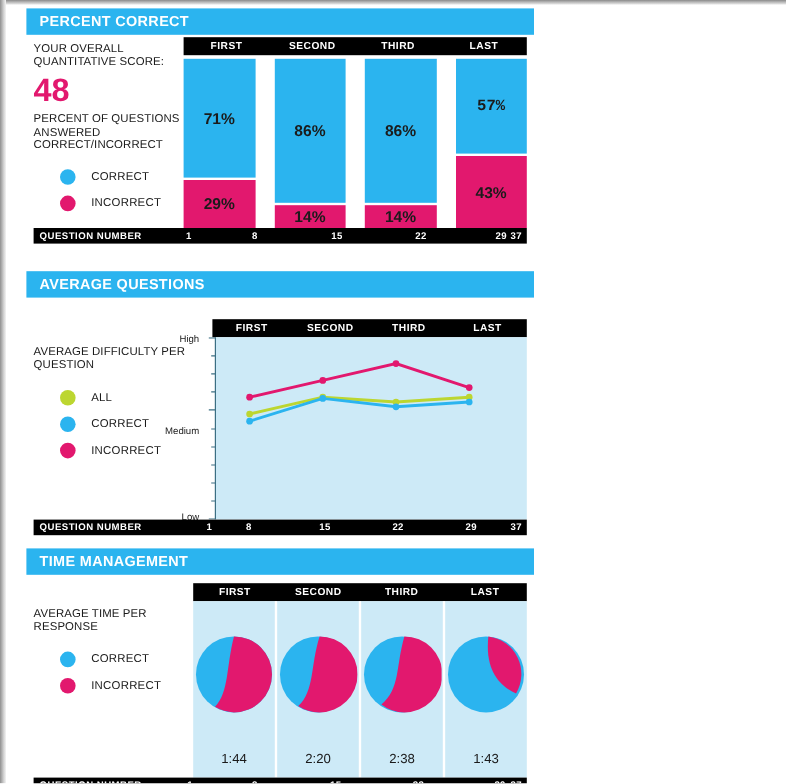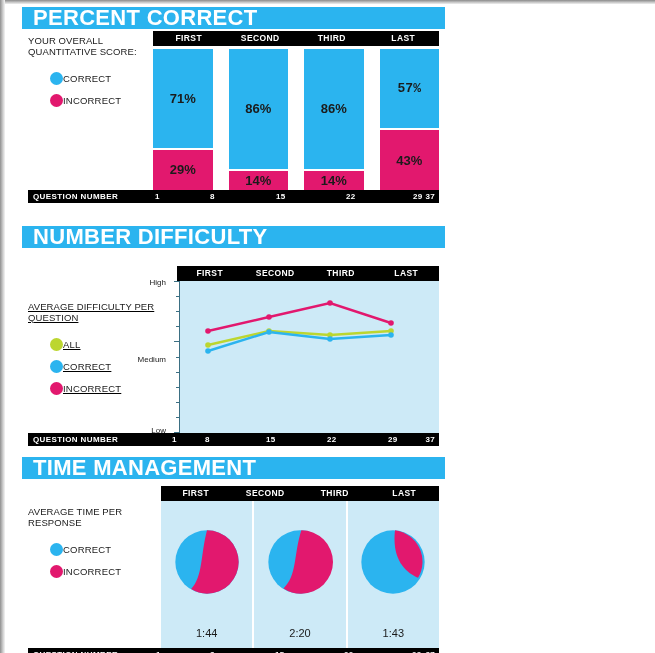--- a/index.html
+++ b/index.html
@@ -27,21 +27,21 @@
     position: absolute; left: 5px; top: 4px;
     width: 650px; height: 649px;
     background: #ffffff;
   }
 
   
   .panel { position: absolute; left: 17px; width: 423px; }
   .panel-title {
     background: #2bb4ef;
     color: #ffffff;
-    font-size: 22px;
+    font-size: 12px;
     font-weight: bold;
     letter-spacing: .3px;
     line-height: 22px;
     height: 22px;
     padding-left: 11px;
   }
   .panel-body { position: relative; }
 
   
   .info-col { position: absolute; left: 6px; top: 0; width: 132px; }
@@ -52,21 +52,21 @@
   .score {
     color: #e2186e; font-size: 27px; font-weight: bold;
     line-height: 28px; margin-top: 4px; margin-bottom: 6px;
   }
   .legend { margin-top: 10px; margin-left: 22px; }
   .legend-row { display: flex; align-items: center; height: 22px; }
   .dot { width: 13px; height: 13px; border-radius: 50%; flex: 0 0 13px; }
   .dot.blue { background: #2bb4ef; }
   .dot.pink { background: #e2186e; }
   .dot.green { background: #bcd630; }
-  .legend-text { font-size: 9.5px; color: #1a1a1a; letter-spacing: .2px; }
+  .legend-text { font-size: 9.5px; color: #1a1a1a; margin-left: 13px; letter-spacing: .2px; }
 
   
   .quarter-head {
     position: absolute; background: #000000; height: 15px;
     display: flex;
   }
   .quarter-head span {
     flex: 1; color: #ffffff; font-size: 8.5px; font-weight: bold;
     text-align: center; line-height: 15px; letter-spacing: .4px;
   }
@@ -119,20 +119,22 @@
 
   <div class="sheet">
 
     <div class="panel" style="top:3px;">
       <div class="panel-title">PERCENT CORRECT</div>
 
       <div class="panel-body" style="height:175px;">
 
         <div class="info-col" style="top:7px;">
           <div class="info-label">YOUR OVERALL QUANTITATIVE SCORE:</div>
+          <div class="score">48</div>
+          <div class="info-label">PERCENT OF QUESTIONS ANSWERED CORRECT/INCORRECT</div>
           <div class="legend">
             <div class="legend-row">
               <span class="dot blue"></span>
               <span class="legend-text">CORRECT</span>
             </div>
             <div class="legend-row">
               <span class="dot pink"></span>
               <span class="legend-text">INCORRECT</span>
             </div>
           </div>
@@ -190,25 +192,25 @@
           <span class="qn-tick" style="left:182px;">8</span>
           <span class="qn-tick" style="left:248px;">15</span>
           <span class="qn-tick" style="left:318px;">22</span>
           <span class="qn-tick" style="left:385px;">29</span>
           <span class="qn-tick" style="right:4px;">37</span>
         </div>
       </div>
     </div>
 
     <div class="panel" style="top:222px;">
-      <div class="panel-title">NUMBER DIFFICULTY</div>
+      <div class="panel-title">AVERAGE QUESTIONS</div>
 
       <div class="panel-body" style="height:196px;">
 
-        <div class="info-col" style="top:54px;text-decoration:underline;">
+        <div class="info-col" style="top:41px;">
           <div class="info-label">AVERAGE DIFFICULTY PER QUESTION</div>
           <div class="legend">
             <div class="legend-row">
               <span class="dot green"></span>
               <span class="legend-text">ALL</span>
             </div>
             <div class="legend-row">
               <span class="dot blue"></span>
               <span class="legend-text">CORRECT</span>
             </div>
@@ -330,20 +332,29 @@
           <div class="pie-cell">
             <div class="pie-wrap">
               <svg width="66" height="66" viewBox="0 0 100 100">
                 <circle cx="50" cy="50" r="48" fill="#2bb4ef"></circle>
                 <path d="M52,2 A48,48 0 0 1 52,98 A48,48 0 0 1 25,90 C46,70 40,40 52,2 Z" fill="#e2186e"></path>
               </svg>
             </div>
             <div class="pie-time">2:20</div>
           </div>
 
+          <div class="pie-cell">
+            <div class="pie-wrap">
+              <svg width="66" height="66" viewBox="0 0 100 100">
+                <circle cx="50" cy="50" r="48" fill="#2bb4ef"></circle>
+                <path d="M53,2 A48,48 0 0 1 53,98 A48,48 0 0 1 24,88 C48,68 42,40 53,2 Z" fill="#e2186e"></path>
+              </svg>
+            </div>
+            <div class="pie-time">2:38</div>
+          </div>
 
           <div class="pie-cell">
             <div class="pie-wrap">
               <svg width="66" height="66" viewBox="0 0 100 100">
                 <circle cx="50" cy="50" r="48" fill="#2bb4ef"></circle>
                 <path d="M53,2 A48,48 0 0 1 88,74 C70,66 48,48 53,2 Z" fill="#e2186e"></path>
               </svg>
             </div>
             <div class="pie-time">1:43</div>
           </div>

